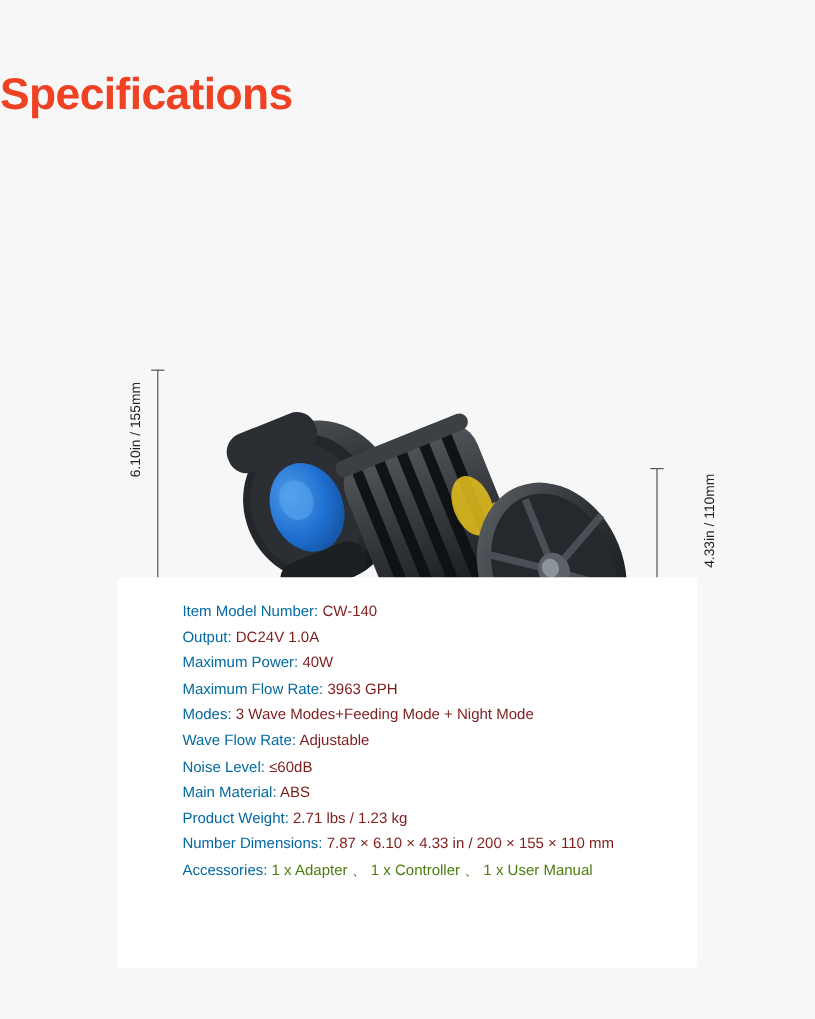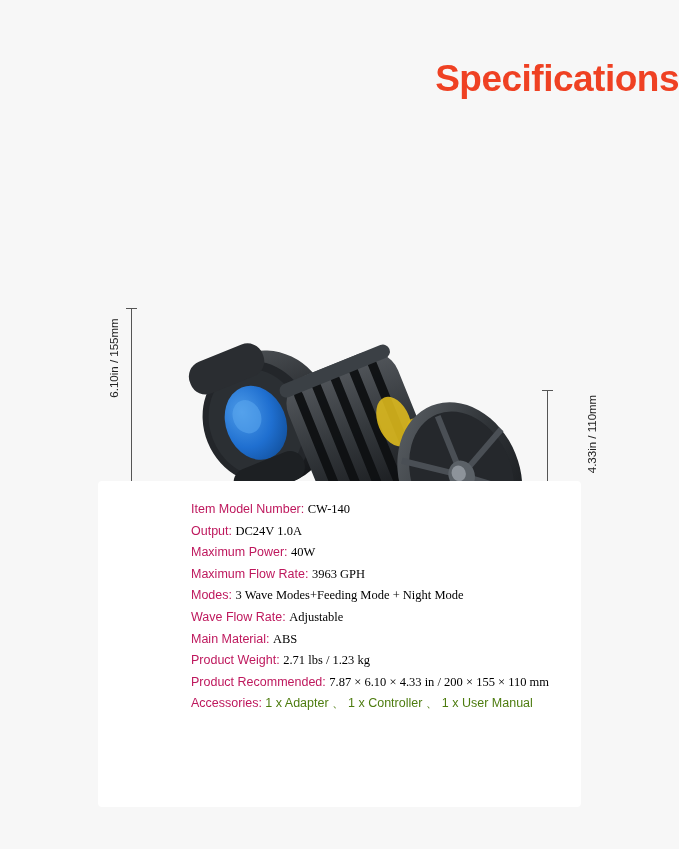--- a/index.html
+++ b/index.html
@@ -19,21 +19,21 @@
     height: 849px;
     background: #f7f7f7;
   }
 
   
   .title {
     position: absolute;
     top: 58px;
     left: 0;
     width: 679px;
-    text-align: right;
+    text-align: left;
     font-size: 37px;
     font-weight: bold;
     color: #ef4123;
     letter-spacing: -0.5px;
   }
 
   
   .product-area {
     position: absolute;
     top: 140px;
@@ -159,22 +159,22 @@
   }
   .spec-list {
     padding: 18px 0 0 54px;
   }
   .spec-row {
     font-size: 12.5px;
     color: #2b2b2b;
     line-height: 21.6px;
     white-space: nowrap;
   }
-  .spec-label { color: #be185d; margin-left: 39px; }
-  .spec-value { color: #000000; font-family: Liberation Serif, serif; }
+  .spec-label { color: #0369a1; }
+  .spec-value { color: #7f1d1d; }
   .spec-value-dark { color: #4d7c0f; }
 </style>
 </head>
 <body>
 
 <div class="page">
 
   <div class="title">Specifications</div>
 
   <div class="product-area">
@@ -288,33 +288,37 @@
         <span class="spec-value">3 Wave Modes+Feeding Mode + Night Mode</span>
       </div>
 
 
       <div class="spec-row">
         <span class="spec-label">Wave Flow Rate:</span>
         <span class="spec-value">Adjustable</span>
       </div>
 
 
+      <div class="spec-row">
+        <span class="spec-label">Noise Level:</span>
+        <span class="spec-value">≤60dB</span>
+      </div>
 
       <div class="spec-row">
         <span class="spec-label">Main Material:</span>
         <span class="spec-value">ABS</span>
       </div>
 
       <div class="spec-row">
         <span class="spec-label">Product Weight:</span>
         <span class="spec-value">2.71 lbs / 1.23 kg</span>
       </div>
 
       <div class="spec-row">
-        <span class="spec-label">Product Recommended:</span>
+        <span class="spec-label">Number Dimensions:</span>
         <span class="spec-value">7.87 × 6.10 × 4.33 in / 200 × 155 × 110 mm</span>
       </div>
 
       <div class="spec-row">
         <span class="spec-label">Accessories:</span>
         <span class="spec-value-dark">1 x Adapter 、 1 x Controller 、 1 x User Manual</span>
       </div>
 
     </div>
   </div>

